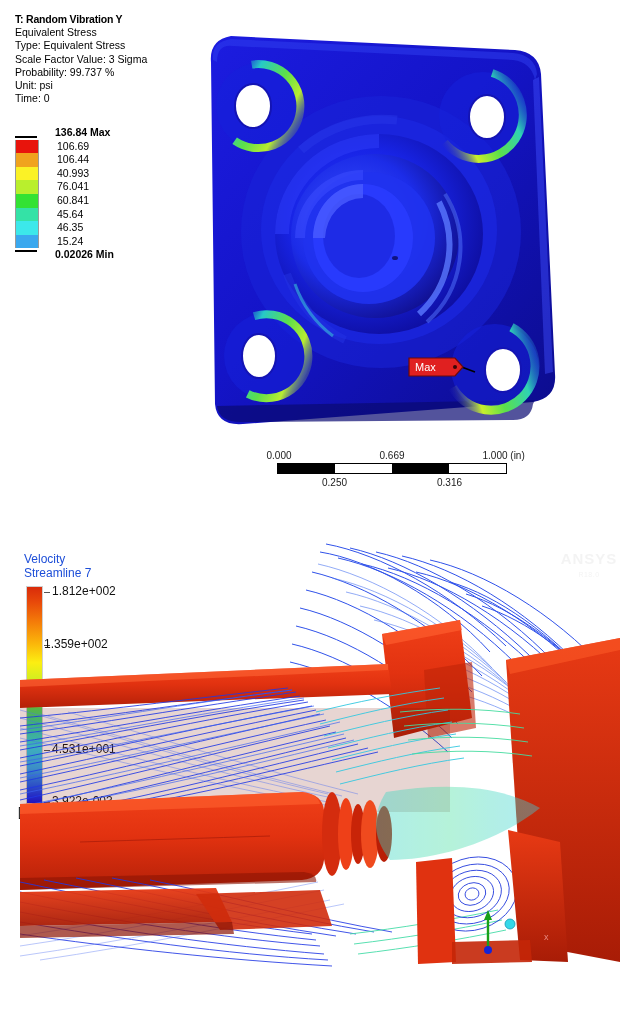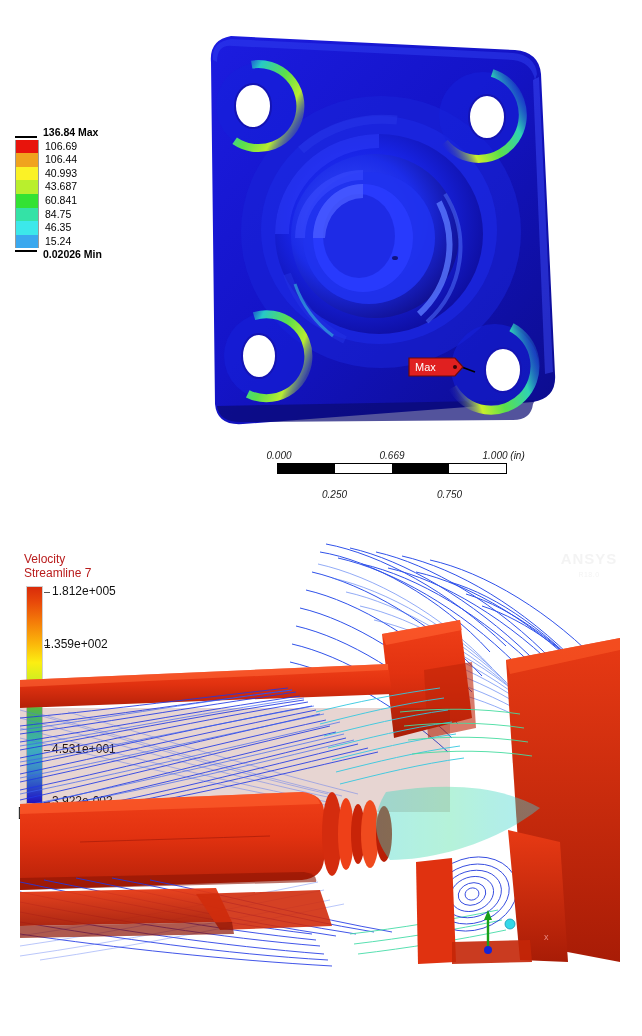--- a/index.html
+++ b/index.html
@@ -13,43 +13,43 @@
   
   #fea-info{position:absolute;left:15px;top:13px;width:175px;
             font-size:10.5px;line-height:13.2px;color:#000;}
   #fea-info .ttl{font-weight:bold;letter-spacing:-0.2px;}
   #fea-info div{white-space:nowrap;}
 
   
   #fea-legend{position:absolute;left:15px;top:126px;}
   .cbrow{height:13.6px;display:flex;align-items:center;}
   .cbsw{width:22px;height:13.6px;display:block;}
-  .cblab{font-size:10.5px;color:#000;margin-left:6px;white-space:nowrap;
+  .cblab{font-size:10.5px;color:#000;margin-left:18px;white-space:nowrap;
          line-height:13.6px;}
   .cblab.bold{font-weight:bold;}
 
   
   #fea-model{position:absolute;left:183px;top:22px;width:400px;height:415px;}
   #fea-model svg{display:block;}
 
   
   .scalebar{position:absolute;}
   .sb-top,.sb-bot{position:relative;height:13px;}
   .sb-tick{position:absolute;font-size:10px;color:#1a1a1a;white-space:nowrap;
            transform:translateX(-50%);}
   .sb-track{display:flex;height:11px;border:1px solid #000;box-sizing:border-box;}
   .sb-seg{flex:1 1 25%;}
   .sb-seg.on{background:#000;}
   .sb-seg.off{background:#fff;}
 
-  #fea-scale{left:277px;top:450px;width:230px;font-style:italic;}
+  #fea-scale{left:277px;top:450px;width:230px;}
 
   
   #cfd-title{position:absolute;left:24px;top:32px;font-size:12px;
-             line-height:14px;color:#b91c1c;}
+             line-height:14px;color:#1d4ed8;}
   #cfd-bar{position:absolute;left:26px;top:66px;width:17px;height:218px;
            border:1px solid #cfcfcf;box-sizing:border-box;
            background:linear-gradient(to bottom,
              #d92b0a 0%, #e8490a 7%, #f47b09 16%, #fbb50a 26%,
              #fcee12 35%, #c6ee24 45%, #56d94a 55%, #2fd39a 64%,
              #31d2e6 74%, #2fa8f2 84%, #1437f0 96%, #0c12e8 100%);}
   .cfd-val{position:absolute;font-size:12px;color:#111;white-space:nowrap;}
   .cfd-tick{position:absolute;left:44px;width:6px;height:1px;background:#555;}
   #cfd-unit{position:absolute;left:18px;top:285px;font-size:12px;color:#111;}
 
@@ -61,49 +61,58 @@
               color:#f2f2f2;font-size:15px;font-weight:bold;letter-spacing:1px;
               text-align:center;line-height:15px;opacity:.85;}
   #ansys-mark .rev{display:block;font-size:7px;font-weight:normal;
                    letter-spacing:.5px;margin-top:1px;}
 </style>
 </head>
 <body>
 
 <div class="panel" id="fea-panel">
 
+  <div id="fea-info">
+    <div class="ttl">T: Random Vibration Y</div>
+    <div>Equivalent Stress</div>
+    <div>Type: Equivalent Stress</div>
+    <div>Scale Factor Value: 3 Sigma</div>
+    <div>Probability: 99.737 %</div>
+    <div>Unit: psi</div>
+    <div>Time: 0</div>
+  </div>
 
   <div id="fea-legend" style="position: relative;">
       <div class="cbrow">
         <span class="cbsw" style="background: transparent; border-top: 2px solid rgb(0, 0, 0); height: 2px; align-self: flex-end;"></span>
         <span class="cblab bold">136.84 Max</span>
       </div>
       <div class="cbrow">
         <span class="cbsw" style="background: rgb(232, 20, 12); border-left: 1px solid rgb(154, 154, 154); border-right: 1px solid rgb(154, 154, 154);"></span>
         <span class="cblab">106.69</span>
       </div>
       <div class="cbrow">
         <span class="cbsw" style="background: rgb(240, 163, 30); border-left: 1px solid rgb(154, 154, 154); border-right: 1px solid rgb(154, 154, 154);"></span>
         <span class="cblab">106.44</span>
       </div>
       <div class="cbrow">
         <span class="cbsw" style="background: rgb(251, 242, 38); border-left: 1px solid rgb(154, 154, 154); border-right: 1px solid rgb(154, 154, 154);"></span>
         <span class="cblab">40.993</span>
       </div>
       <div class="cbrow">
         <span class="cbsw" style="background: rgb(185, 239, 45); border-left: 1px solid rgb(154, 154, 154); border-right: 1px solid rgb(154, 154, 154);"></span>
-        <span class="cblab">43.687</span>
+        <span class="cblab">76.041</span>
       </div>
       <div class="cbrow">
         <span class="cbsw" style="background: rgb(51, 226, 51); border-left: 1px solid rgb(154, 154, 154); border-right: 1px solid rgb(154, 154, 154);"></span>
         <span class="cblab">60.841</span>
       </div>
       <div class="cbrow">
         <span class="cbsw" style="background: rgb(52, 226, 166); border-left: 1px solid rgb(154, 154, 154); border-right: 1px solid rgb(154, 154, 154);"></span>
-        <span class="cblab">84.75</span>
+        <span class="cblab">45.64</span>
       </div>
       <div class="cbrow">
         <span class="cbsw" style="background: rgb(60, 232, 234); border-left: 1px solid rgb(154, 154, 154); border-right: 1px solid rgb(154, 154, 154);"></span>
         <span class="cblab">46.35</span>
       </div>
       <div class="cbrow">
         <span class="cbsw" style="background: rgb(58, 168, 238); border-left: 1px solid rgb(154, 154, 154); border-right: 1px solid rgb(154, 154, 154);"></span>
         <span class="cblab">15.24</span>
       </div>
       <div class="cbrow">
@@ -232,41 +241,41 @@
       <span class="sb-tick" style="left:0%;transform:translateX(-42%)">0.000</span>
       <span class="sb-tick" style="left:50%">0.669</span>
       <span class="sb-tick" style="left:100%;transform:translateX(-58%)">1.000 (in)</span>
     </div>
     <div class="sb-track">
       <span class="sb-seg on"></span>
       <span class="sb-seg off"></span>
       <span class="sb-seg on"></span>
       <span class="sb-seg off"></span>
     </div>
-    <div class="sb-bot" style="margin-top:15px">
+    <div class="sb-bot" style="margin-top:3px">
       <span class="sb-tick" style="left:25%">0.250</span>
-      <span class="sb-tick" style="left:75%">0.750</span>
+      <span class="sb-tick" style="left:75%">0.316</span>
     </div>
   </div>
 </div>
 
 <div class="panel" id="cfd-panel">
 
   <div id="cfd-title">
     <div>Velocity</div>
     <div>Streamline 7</div>
   </div>
 
   <div id="cfd-bar"></div>
   <div class="cfd-tick" style="top:72px"></div>
   <div class="cfd-tick" style="top:125px"></div>
   <div class="cfd-tick" style="top:177px"></div>
   <div class="cfd-tick" style="top:230px"></div>
   <div class="cfd-tick" style="top:282px"></div>
-  <div class="cfd-val" style="left:52px;top:64px">1.812e+005</div>
+  <div class="cfd-val" style="left:52px;top:64px">1.812e+002</div>
   <div class="cfd-val" style="left:44px;top:117px">1.359e+002</div>
   <div class="cfd-val" style="left:52px;top:169px">9.062e+001</div>
   <div class="cfd-val" style="left:52px;top:222px">4.531e+001</div>
   <div class="cfd-val" style="left:52px;top:274px">3.922e-003</div>
   <div id="cfd-unit">[in s^-1]</div>
 
   <div id="cfd-model">
     <svg width="600" height="430" viewBox="0 0 600 430">
       <defs>
         <linearGradient id="redBody" x1="0" y1="0" x2="0" y2="1">

